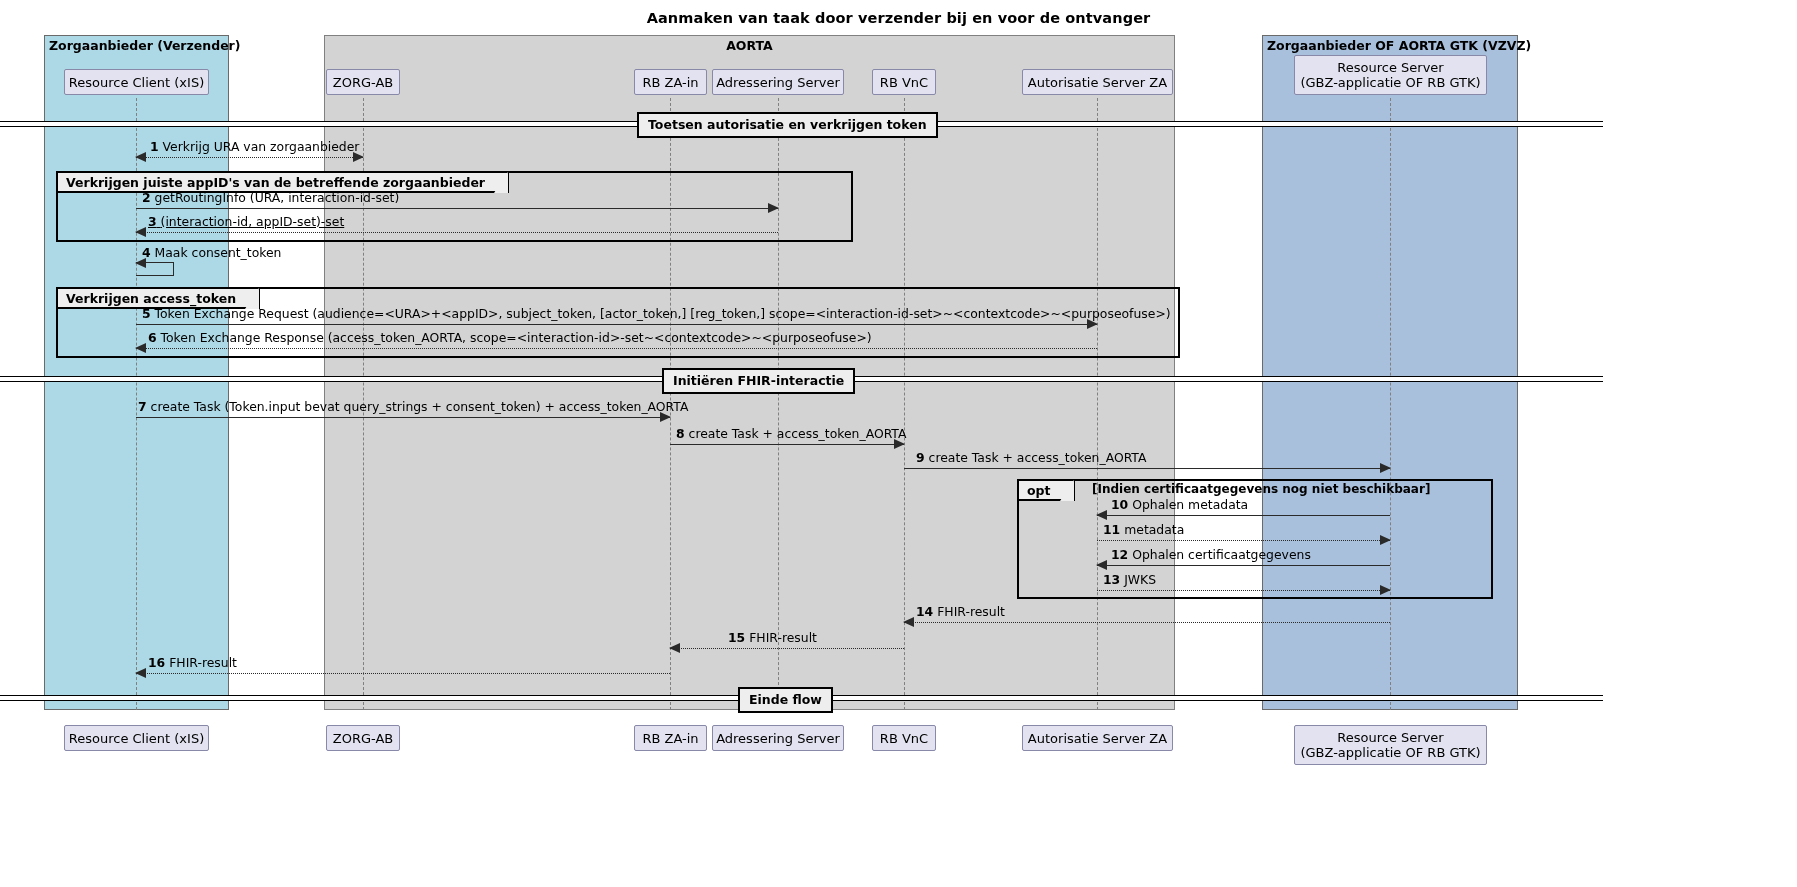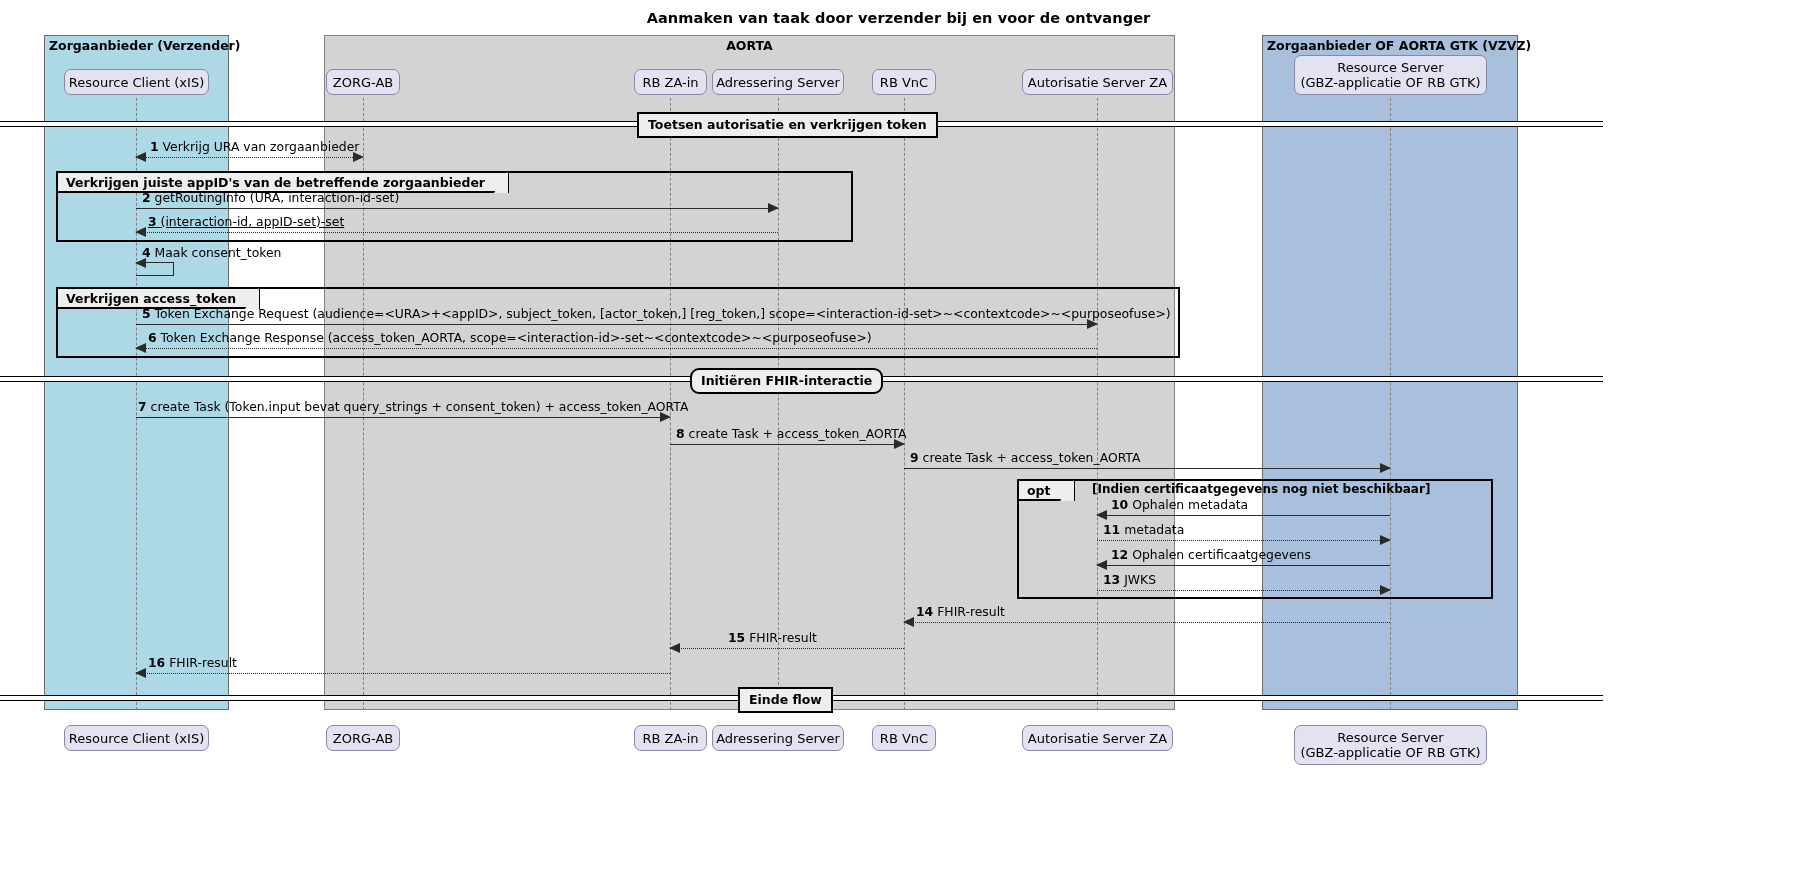--- a/index.html
+++ b/index.html
@@ -22,21 +22,21 @@
   .pbox.grey{background:#D3D3D3;border-color:#808080;}
   .pbox.steel{background:#A9C0DC;}
   .pbox.center-title .pbox-title{left:0;width:100%;text-align:center;}
 
   
   .lifeline{position:absolute;width:0;border-left:1px dashed #808080;top:98px;height:612px;}
 
   
   .plate{
     position:absolute;box-sizing:border-box;background:#E2E2F0;
-    border:1px solid #8888a8;border-radius:7px;
+    border:1px solid #8888a8;border-radius:2px;
     display:flex;align-items:center;justify-content:center;text-align:center;
     font-size:13px;color:#000;line-height:15px;padding:8px 6px;white-space:pre;
   }
 
   
   .sep{position:absolute;left:0;width:1797px;height:4px;
        border-top:1.5px solid #000;border-bottom:1.5px solid #000;background:#fff;}
   .sep-label{
     position:absolute;box-sizing:border-box;background:#EEEEEE;
     border:2px solid #000;font-size:12.5px;font-weight:bold;color:#000;
@@ -185,21 +185,21 @@
   <div class="msg dotted" style="left:136px;top:348px;width:961px;">
     <div class="line"></div>
     <div class="arrow left"></div>
     <div class="label" style="left:12px;">
       <b>6</b>
       <span>Token Exchange Response (access_token_AORTA, scope=&lt;interaction-id&gt;-set~&lt;contextcode&gt;~&lt;purposeofuse&gt;)</span>
     </div>
   </div>
 
   <div class="sep" style="top:376px;"></div>
-  <div class="sep-label" style="left:690px;top:368px;border-radius:9px;">Initiëren FHIR-interactie</div>
+  <div class="sep-label" style="left:662px;top:368px;">Initiëren FHIR-interactie</div>
 
   <div class="msg solid" style="left:136px;top:417px;width:534px;">
     <div class="line"></div>
     <div class="arrow right"></div>
     <div class="label" style="left:2px;">
       <b>7</b>
       <span>create Task (Token.input bevat query_strings + consent_token) + access_token_AORTA</span>
     </div>
   </div>
 
@@ -208,21 +208,21 @@
     <div class="arrow right"></div>
     <div class="label" style="left:6px;">
       <b>8</b>
       <span>create Task + access_token_AORTA</span>
     </div>
   </div>
 
   <div class="msg solid" style="left:904px;top:468px;width:486px;">
     <div class="line"></div>
     <div class="arrow right"></div>
-    <div class="label" style="left:6px;">
+    <div class="label" style="left:12px;">
       <b>9</b>
       <span>create Task + access_token_AORTA</span>
     </div>
   </div>
 
   <div class="group" style="left:1017px;top:479px;width:476px;height:120px;"></div>
   <div class="group-tab" style="left:1019px;top:481px;">
     <span>opt</span>
   </div>
   <div class="group-cond" style="left:1092px;top:482px;">[Indien certificaatgegevens nog niet beschikbaar]</div>

